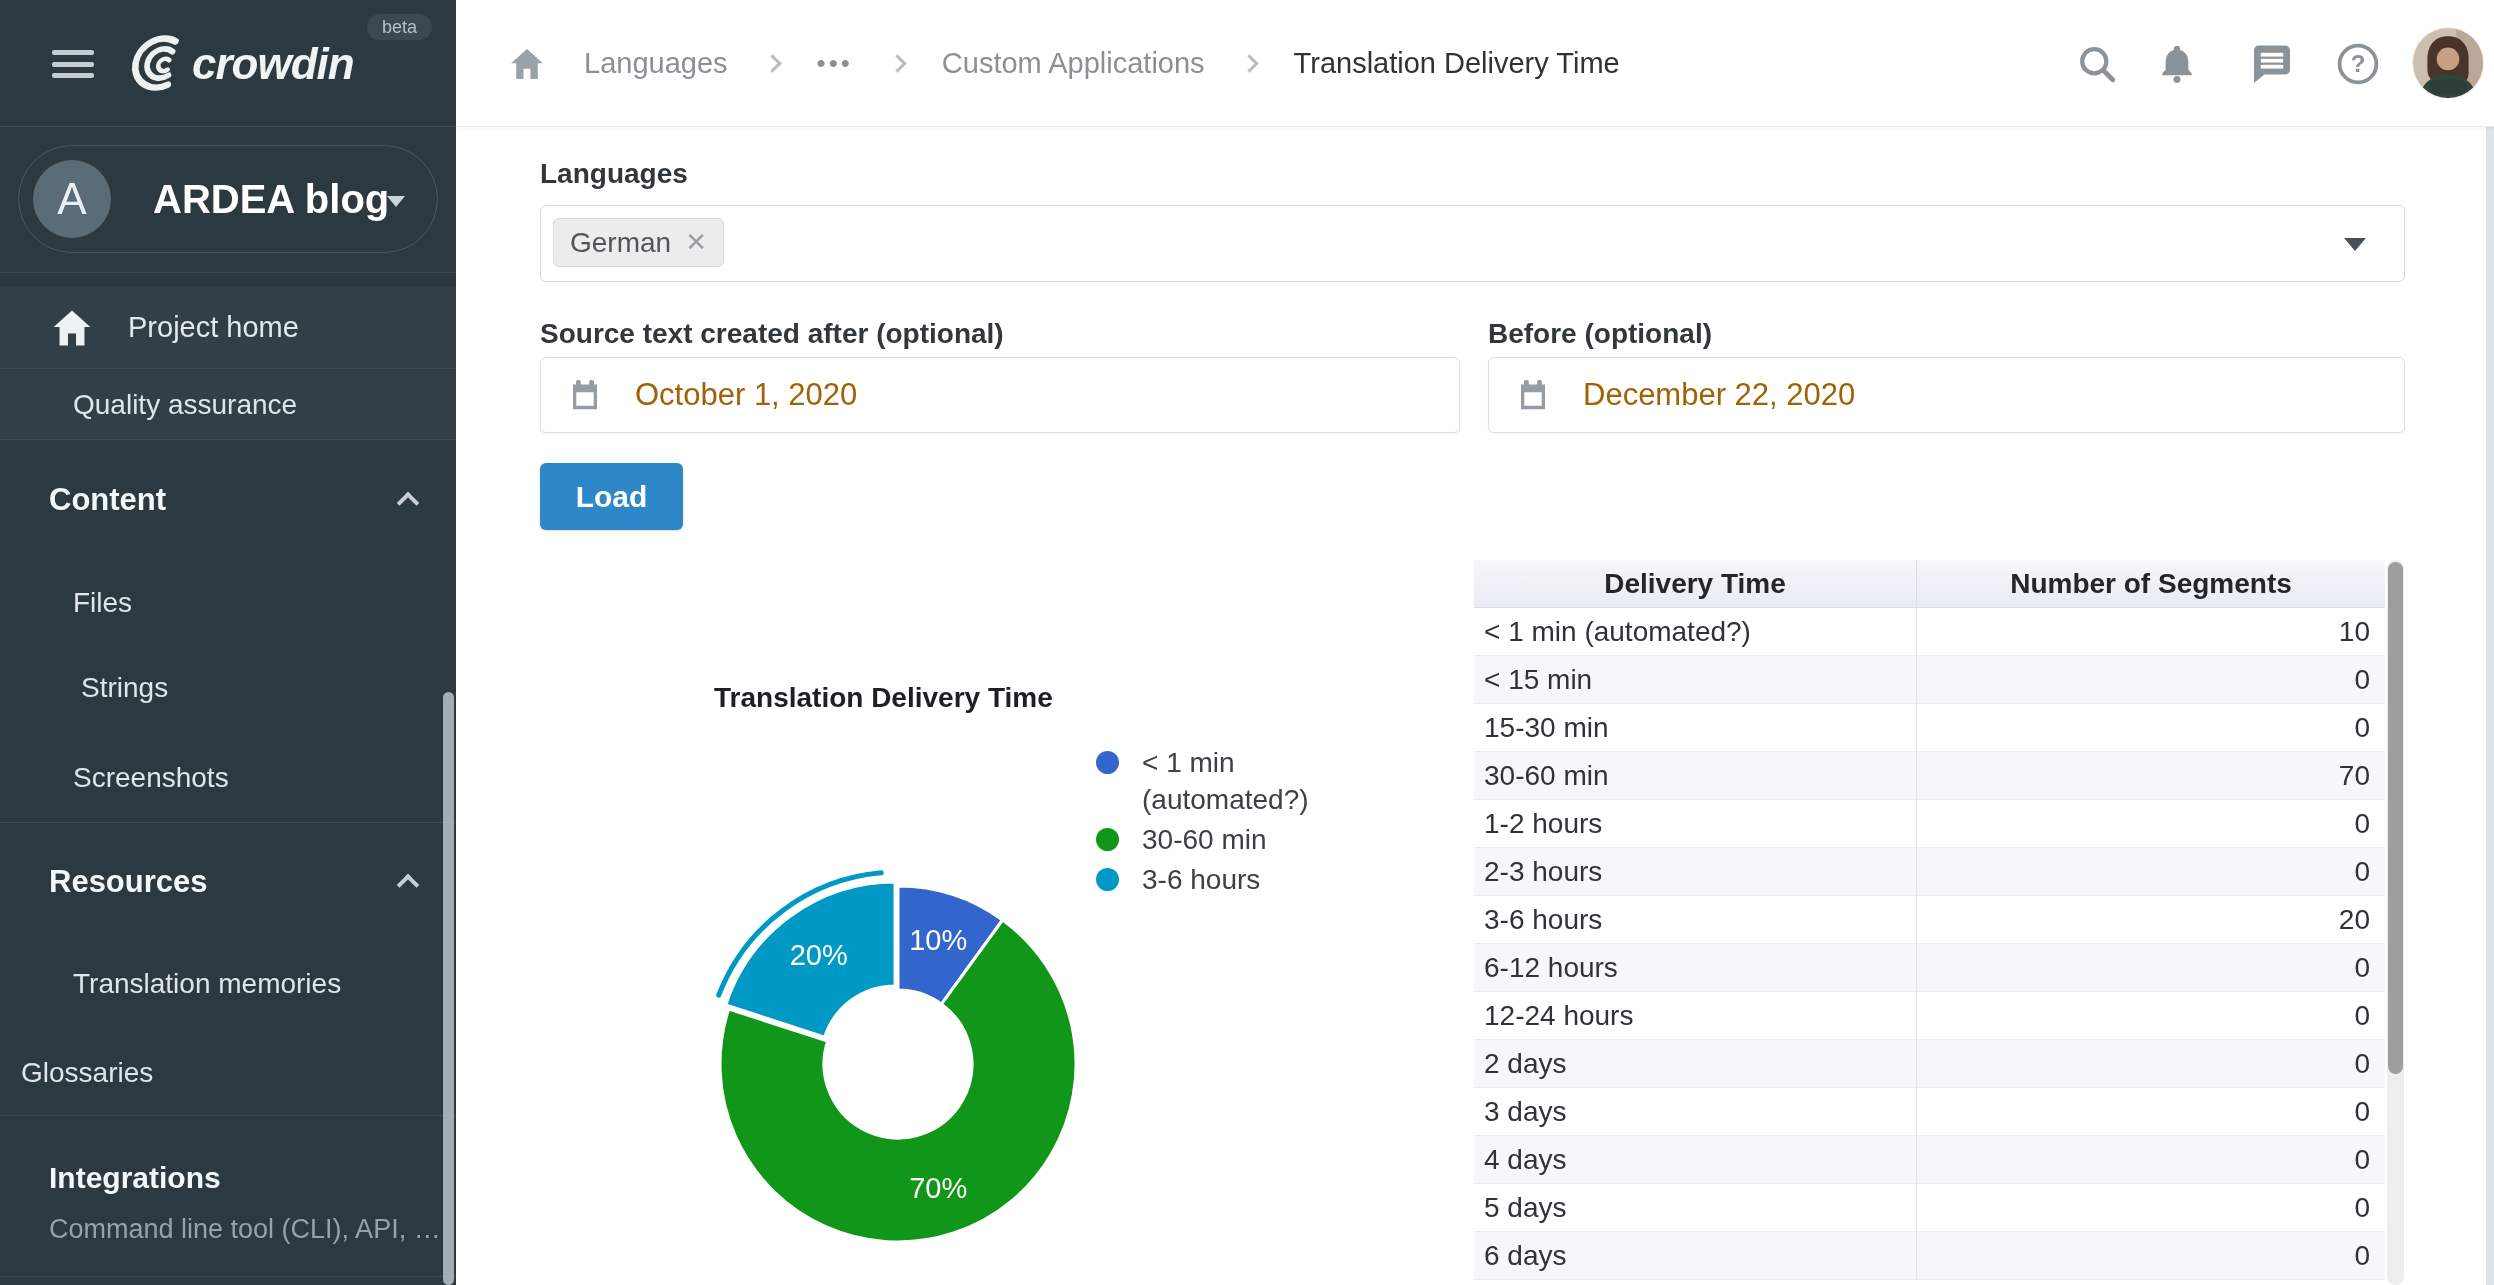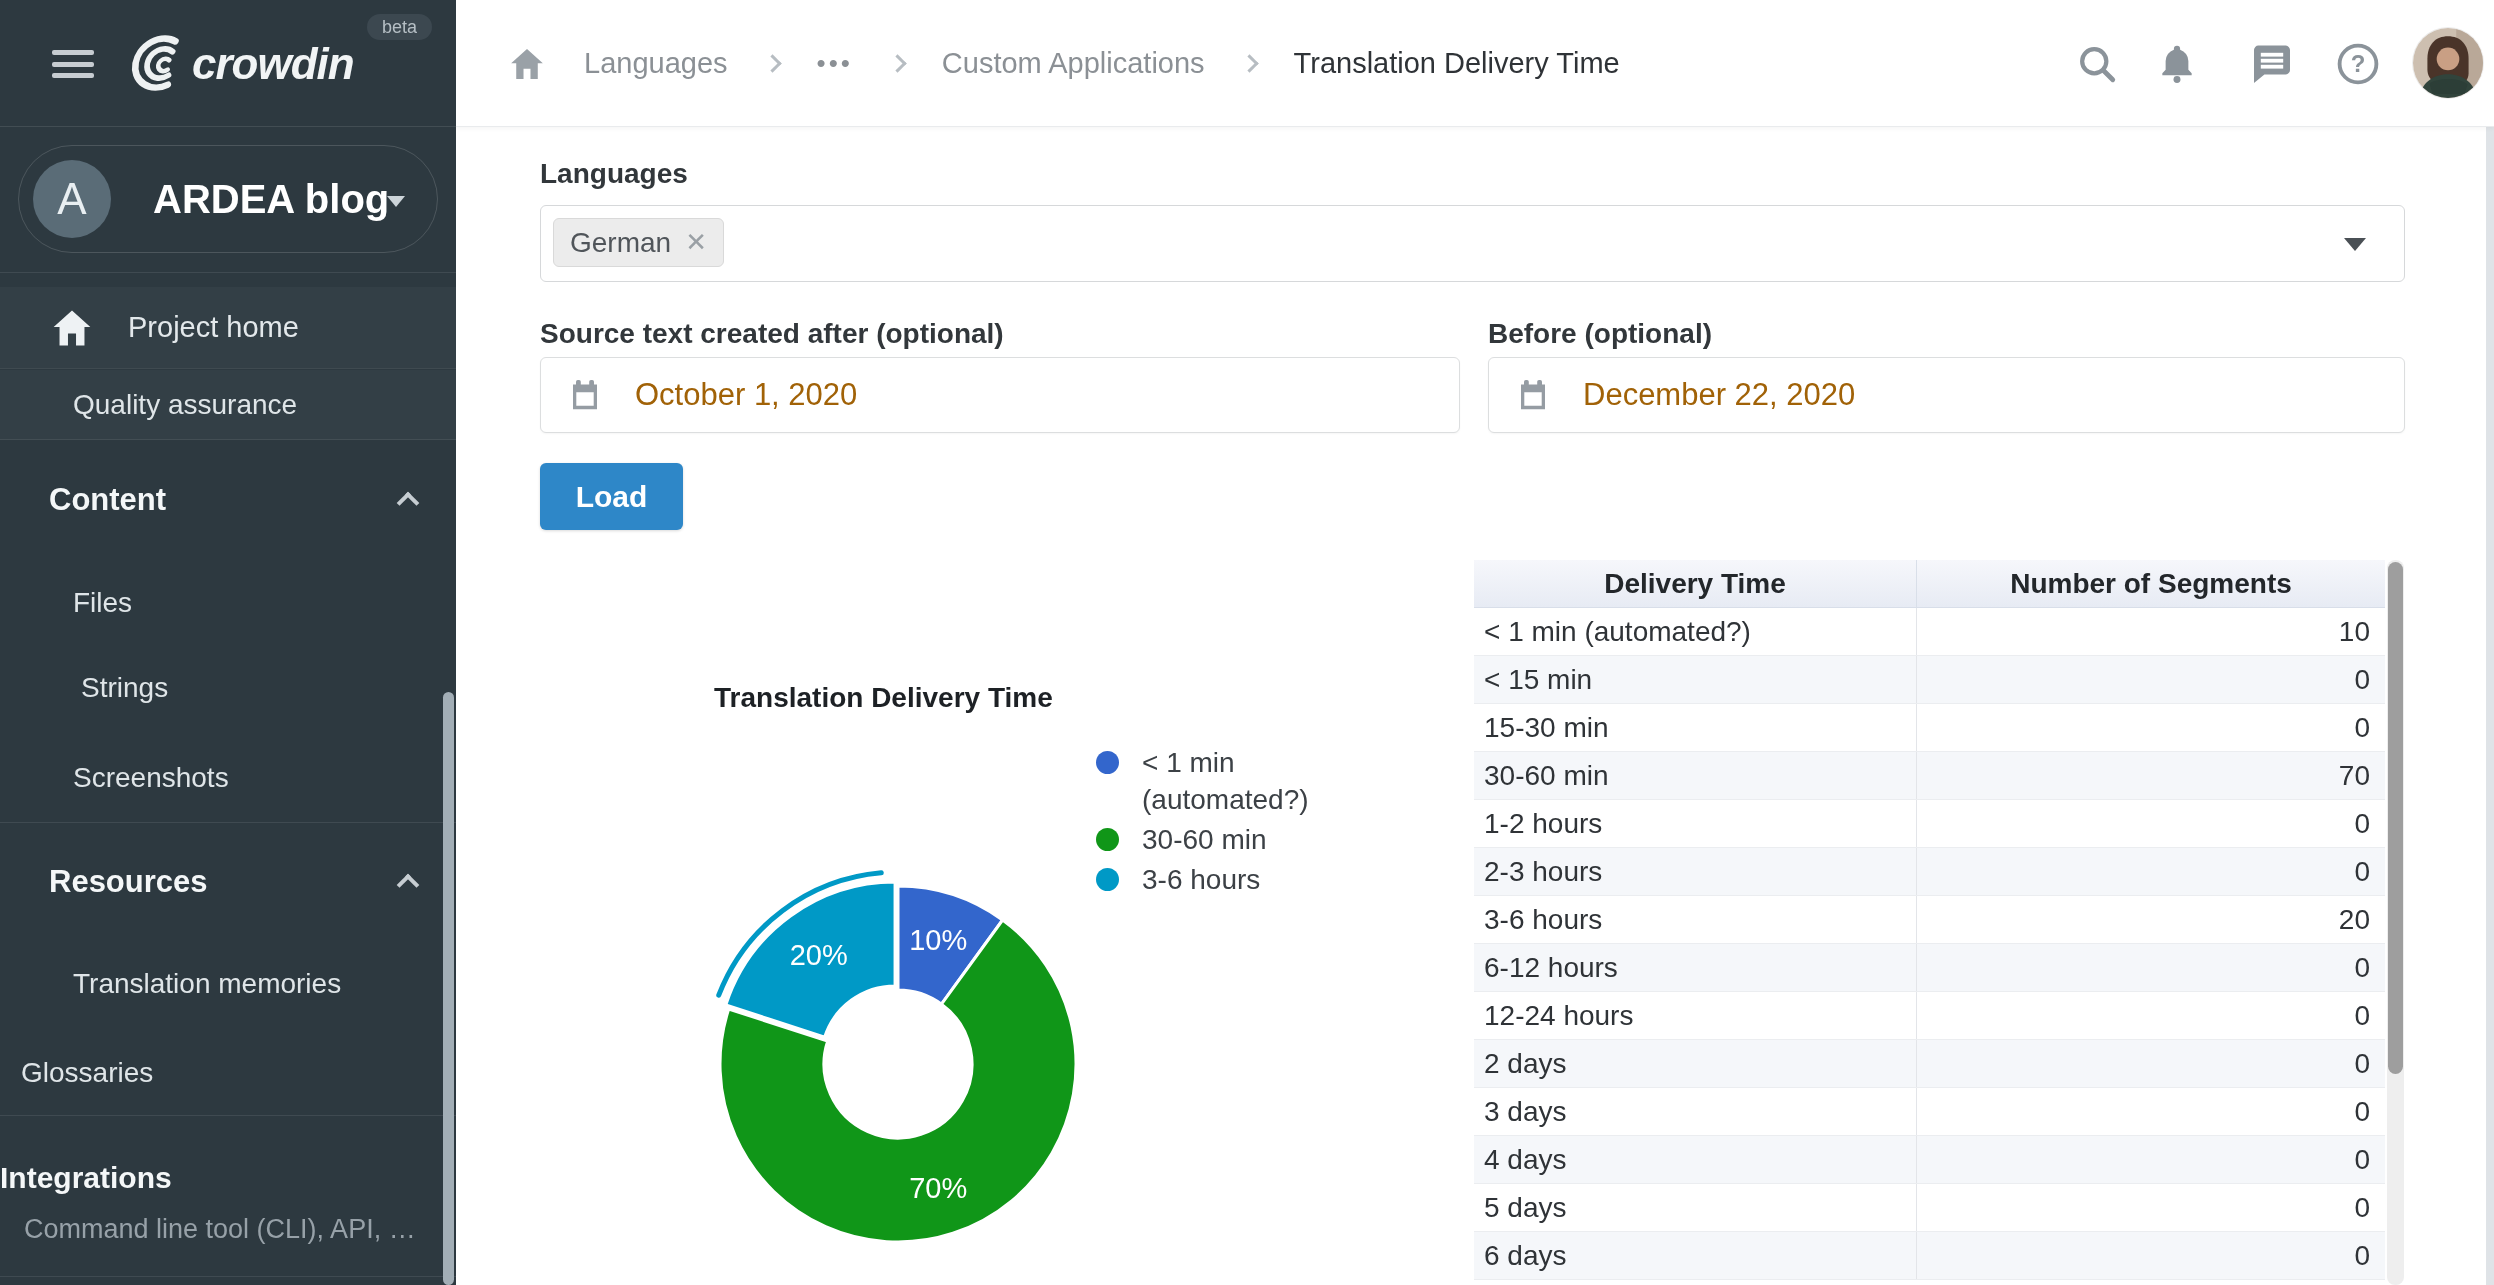--- a/index.html
+++ b/index.html
@@ -137,24 +137,24 @@
     </div>
     <div class="sb-item sb-sub" style="top:953px;height:62px;">
         <span>Translation memories</span>
       </div>
     <div class="sb-item sb-sub" style="top:1042px;height:62px;padding-left:21px;">
         <span>Glossaries</span>
       </div>
 
     <div class="sb-divider" style="top:1115px;"></div>
 
-    <div class="sb-item" style="top:1150px;height:56px;font-size:30px;font-weight:bold;color:#f4f7f8;">
+    <div class="sb-item" style="top:1150px;height:56px;padding-left:49px;font-size:30px;font-weight:bold;color:#f4f7f8;">
       <span>Integrations</span>
     </div>
-    <div class="sb-item" style="top:1206px;height:46px;padding-left:24px;font-size:27px;color:#97a1a8;">
+    <div class="sb-item" style="top:1206px;height:46px;padding-left:49px;font-size:27px;color:#97a1a8;">
       <span>Command line tool (CLI), API, …</span>
     </div>
     <div class="sb-divider" style="top:1276px;"></div>
 
     <div class="sb-scroll-thumb"></div>
   </aside>
 
   <header class="topbar">
     <div class="breadcrumb">
       <svg width="38" height="38" viewBox="0 0 24 24">

